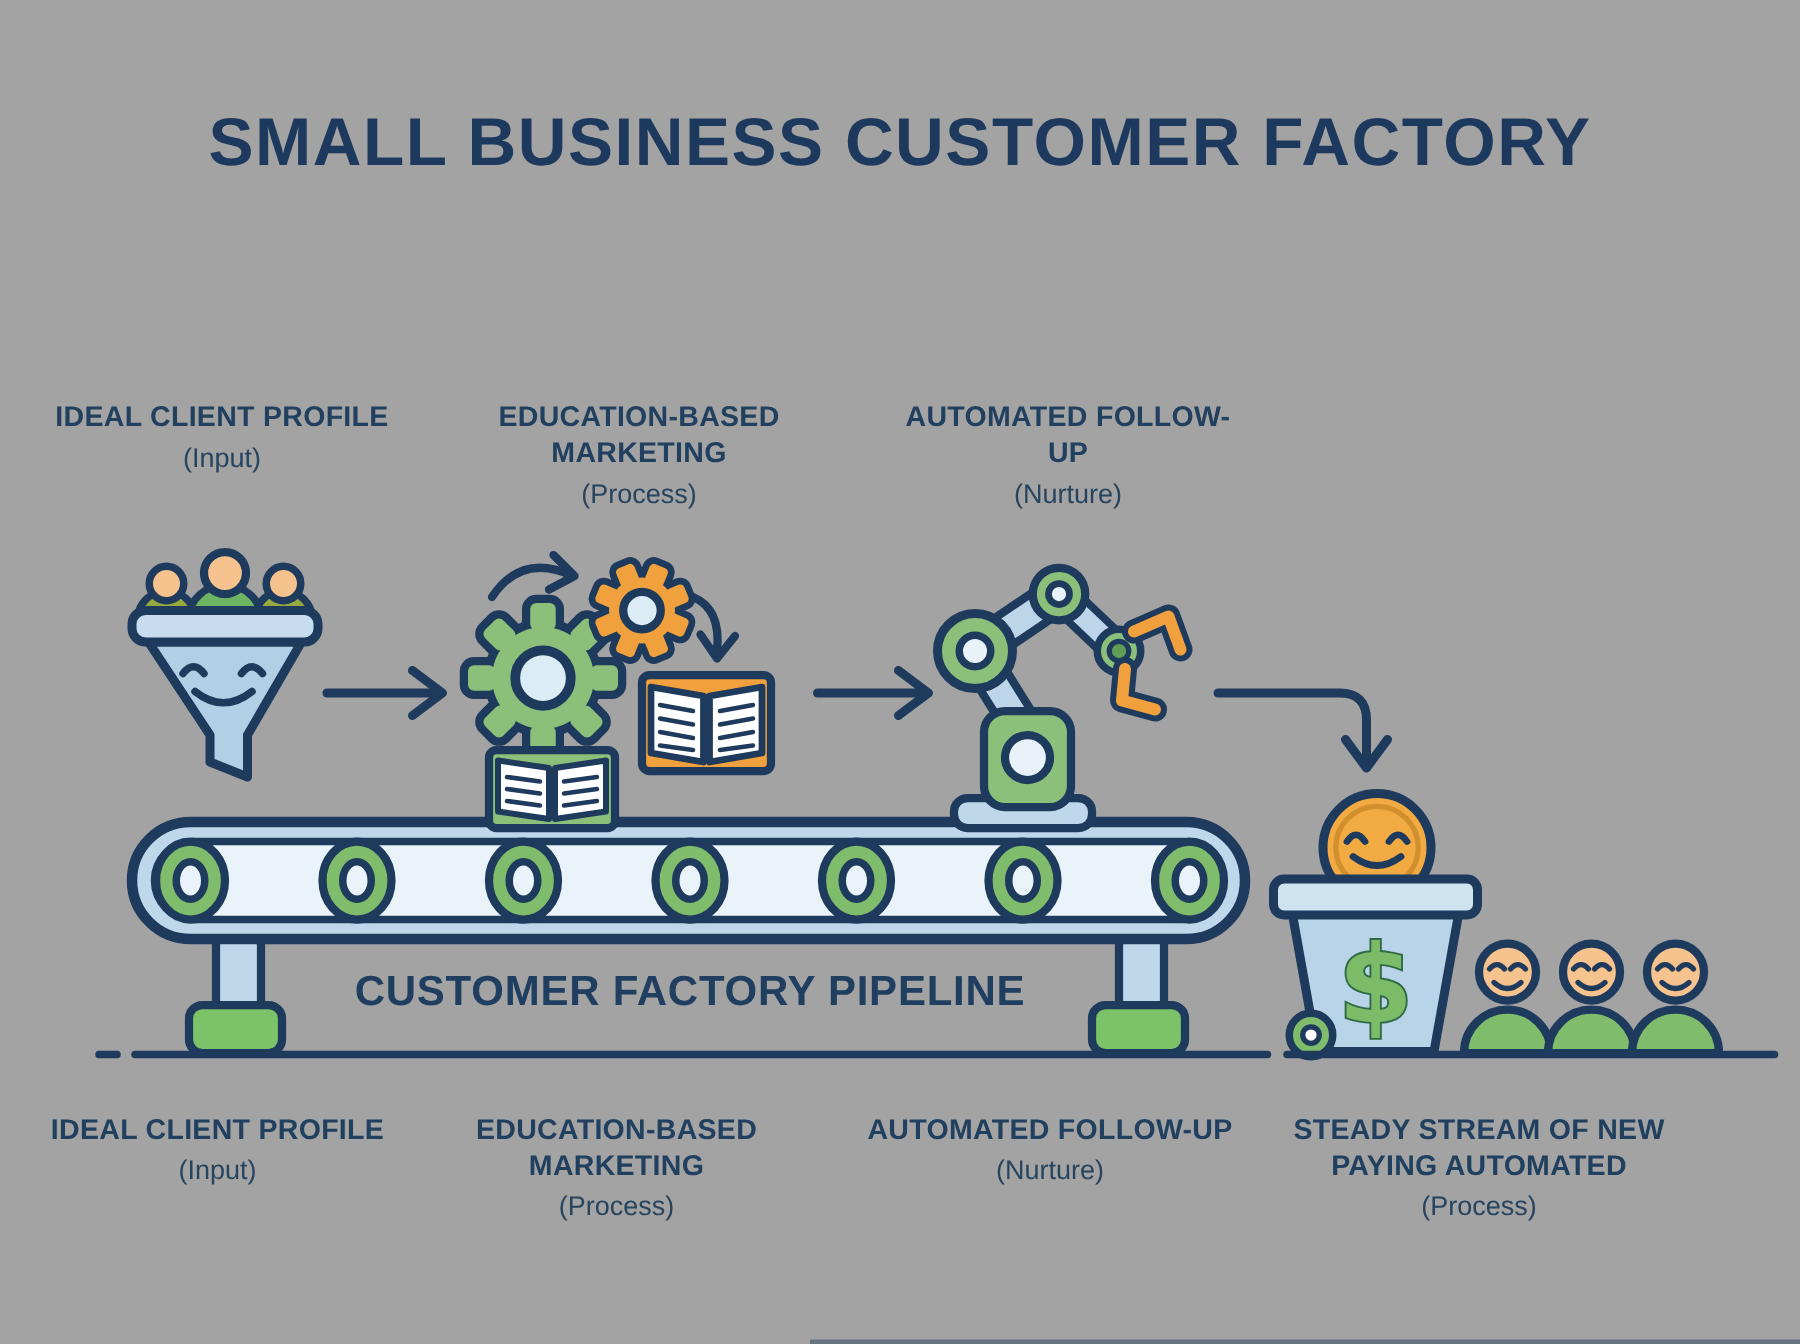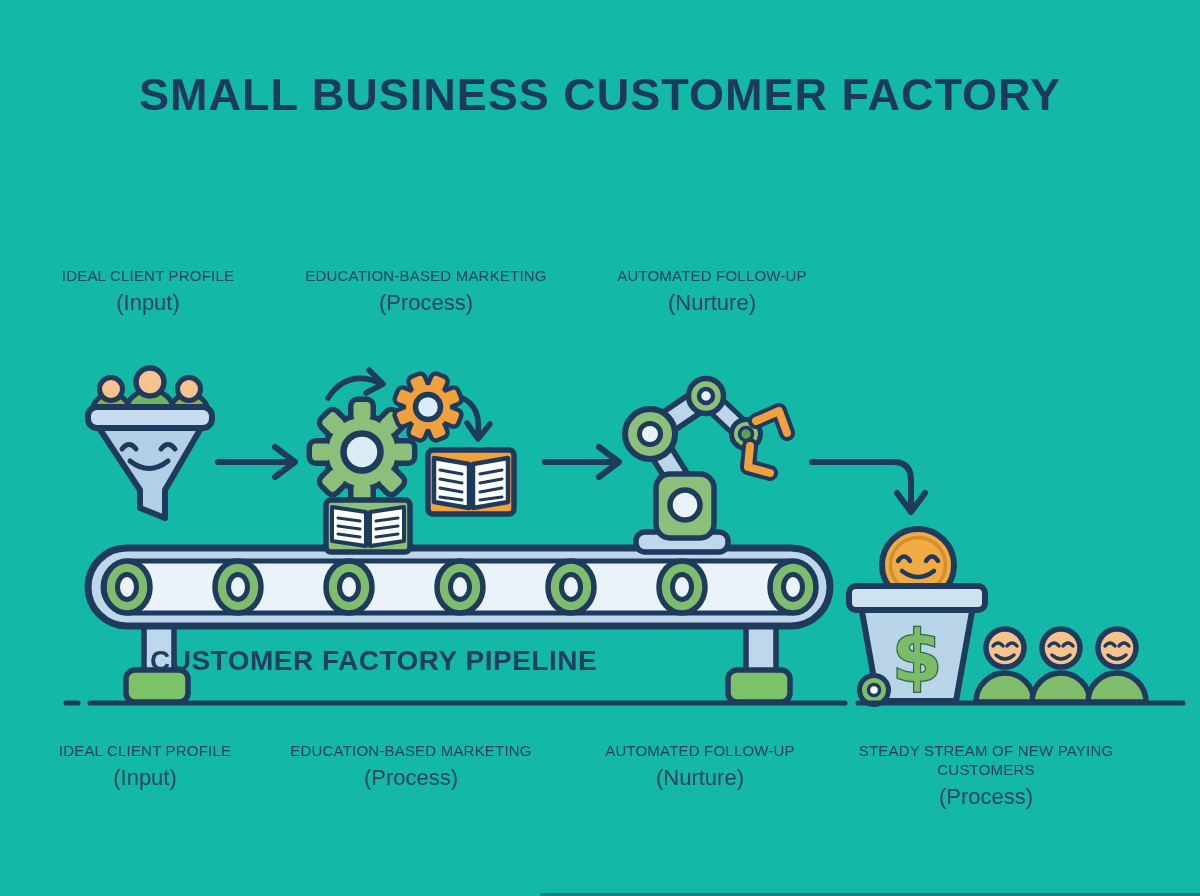--- a/index.html
+++ b/index.html
@@ -1,30 +1,30 @@
 <!DOCTYPE html>
 <html><head>
 <meta charset="utf-8">
 <style>
   html,body{margin:0;padding:0;background:#c9d8e4;}
-  .canvas{position:relative;width:1200px;height:896px;background:#14b8a6;overflow:hidden;
+  .canvas{position:relative;width:1200px;height:896px;background:#a3a3a3;overflow:hidden;
           font-family:"Liberation Sans",sans-serif;}
   .title{position:absolute;top:68px;left:0;width:1200px;text-align:center;
          color:#1d3a5e;font-weight:bold;font-size:45px;line-height:1.22;letter-spacing:1px;}
   .stage{position:absolute;text-align:center;color:#21405f;}
-  .stage .name{font-weight:normal;font-size:15px;line-height:1.26;letter-spacing:.2px;}
-  .stage .phase{font-size:22px;line-height:1.3;margin-top:3px;font-weight:400;color:#27445f;}
+  .stage .name{font-weight:bold;font-size:19px;line-height:1.26;letter-spacing:.2px;}
+  .stage .phase{font-size:18px;line-height:1.3;margin-top:3px;font-weight:400;color:#27445f;}
   #st1{left:28px;top:267px;width:240px}
   #st2{left:295px;top:267px;width:262px}
   #st3{left:592px;top:267px;width:240px}
   #sb1{left:25px;top:742px;width:240px}
   #sb2{left:280px;top:742px;width:262px}
   #sb3{left:578px;top:742px;width:244px}
   #sb4{left:828px;top:742px;width:316px}
-  .pipeline-label{position:absolute;left:150px;top:645px;width:620px;
+  .pipeline-label{position:absolute;left:150px;top:645px;width:620px;text-align:center;
       font-weight:bold;font-size:28px;letter-spacing:.5px;color:#203f60;}
   .scene{position:absolute;left:0;top:0;}
   .bottom-edge{position:absolute;left:540px;right:0;bottom:0;height:3px;background:rgba(30,58,92,.45);}
   
   .nav{stroke:#1e3a5c;stroke-linejoin:round;stroke-linecap:round;}
   .dollar{font-family:"DejaVu Sans",sans-serif;font-weight:bold;font-size:72px;
           fill:#7cbb68;stroke:#2e6a45;stroke-width:2.5px;paint-order:stroke;text-anchor:middle;}
 </style>
 </head>
 <body>
@@ -310,18 +310,18 @@
   </div>
   <div class="stage" id="sb2">
     <div class="name">EDUCATION-BASED MARKETING</div>
     <div class="phase">(Process)</div>
   </div>
   <div class="stage" id="sb3">
     <div class="name">AUTOMATED FOLLOW-UP</div>
     <div class="phase">(Nurture)</div>
   </div>
   <div class="stage" id="sb4">
-    <div class="name">STEADY STREAM OF NEW PAYING CUSTOMERS</div>
+    <div class="name">STEADY STREAM OF NEW PAYING AUTOMATED</div>
     <div class="phase">(Process)</div>
   </div>
 
   <div class="bottom-edge"></div>
 </div>
 
 </body></html>

